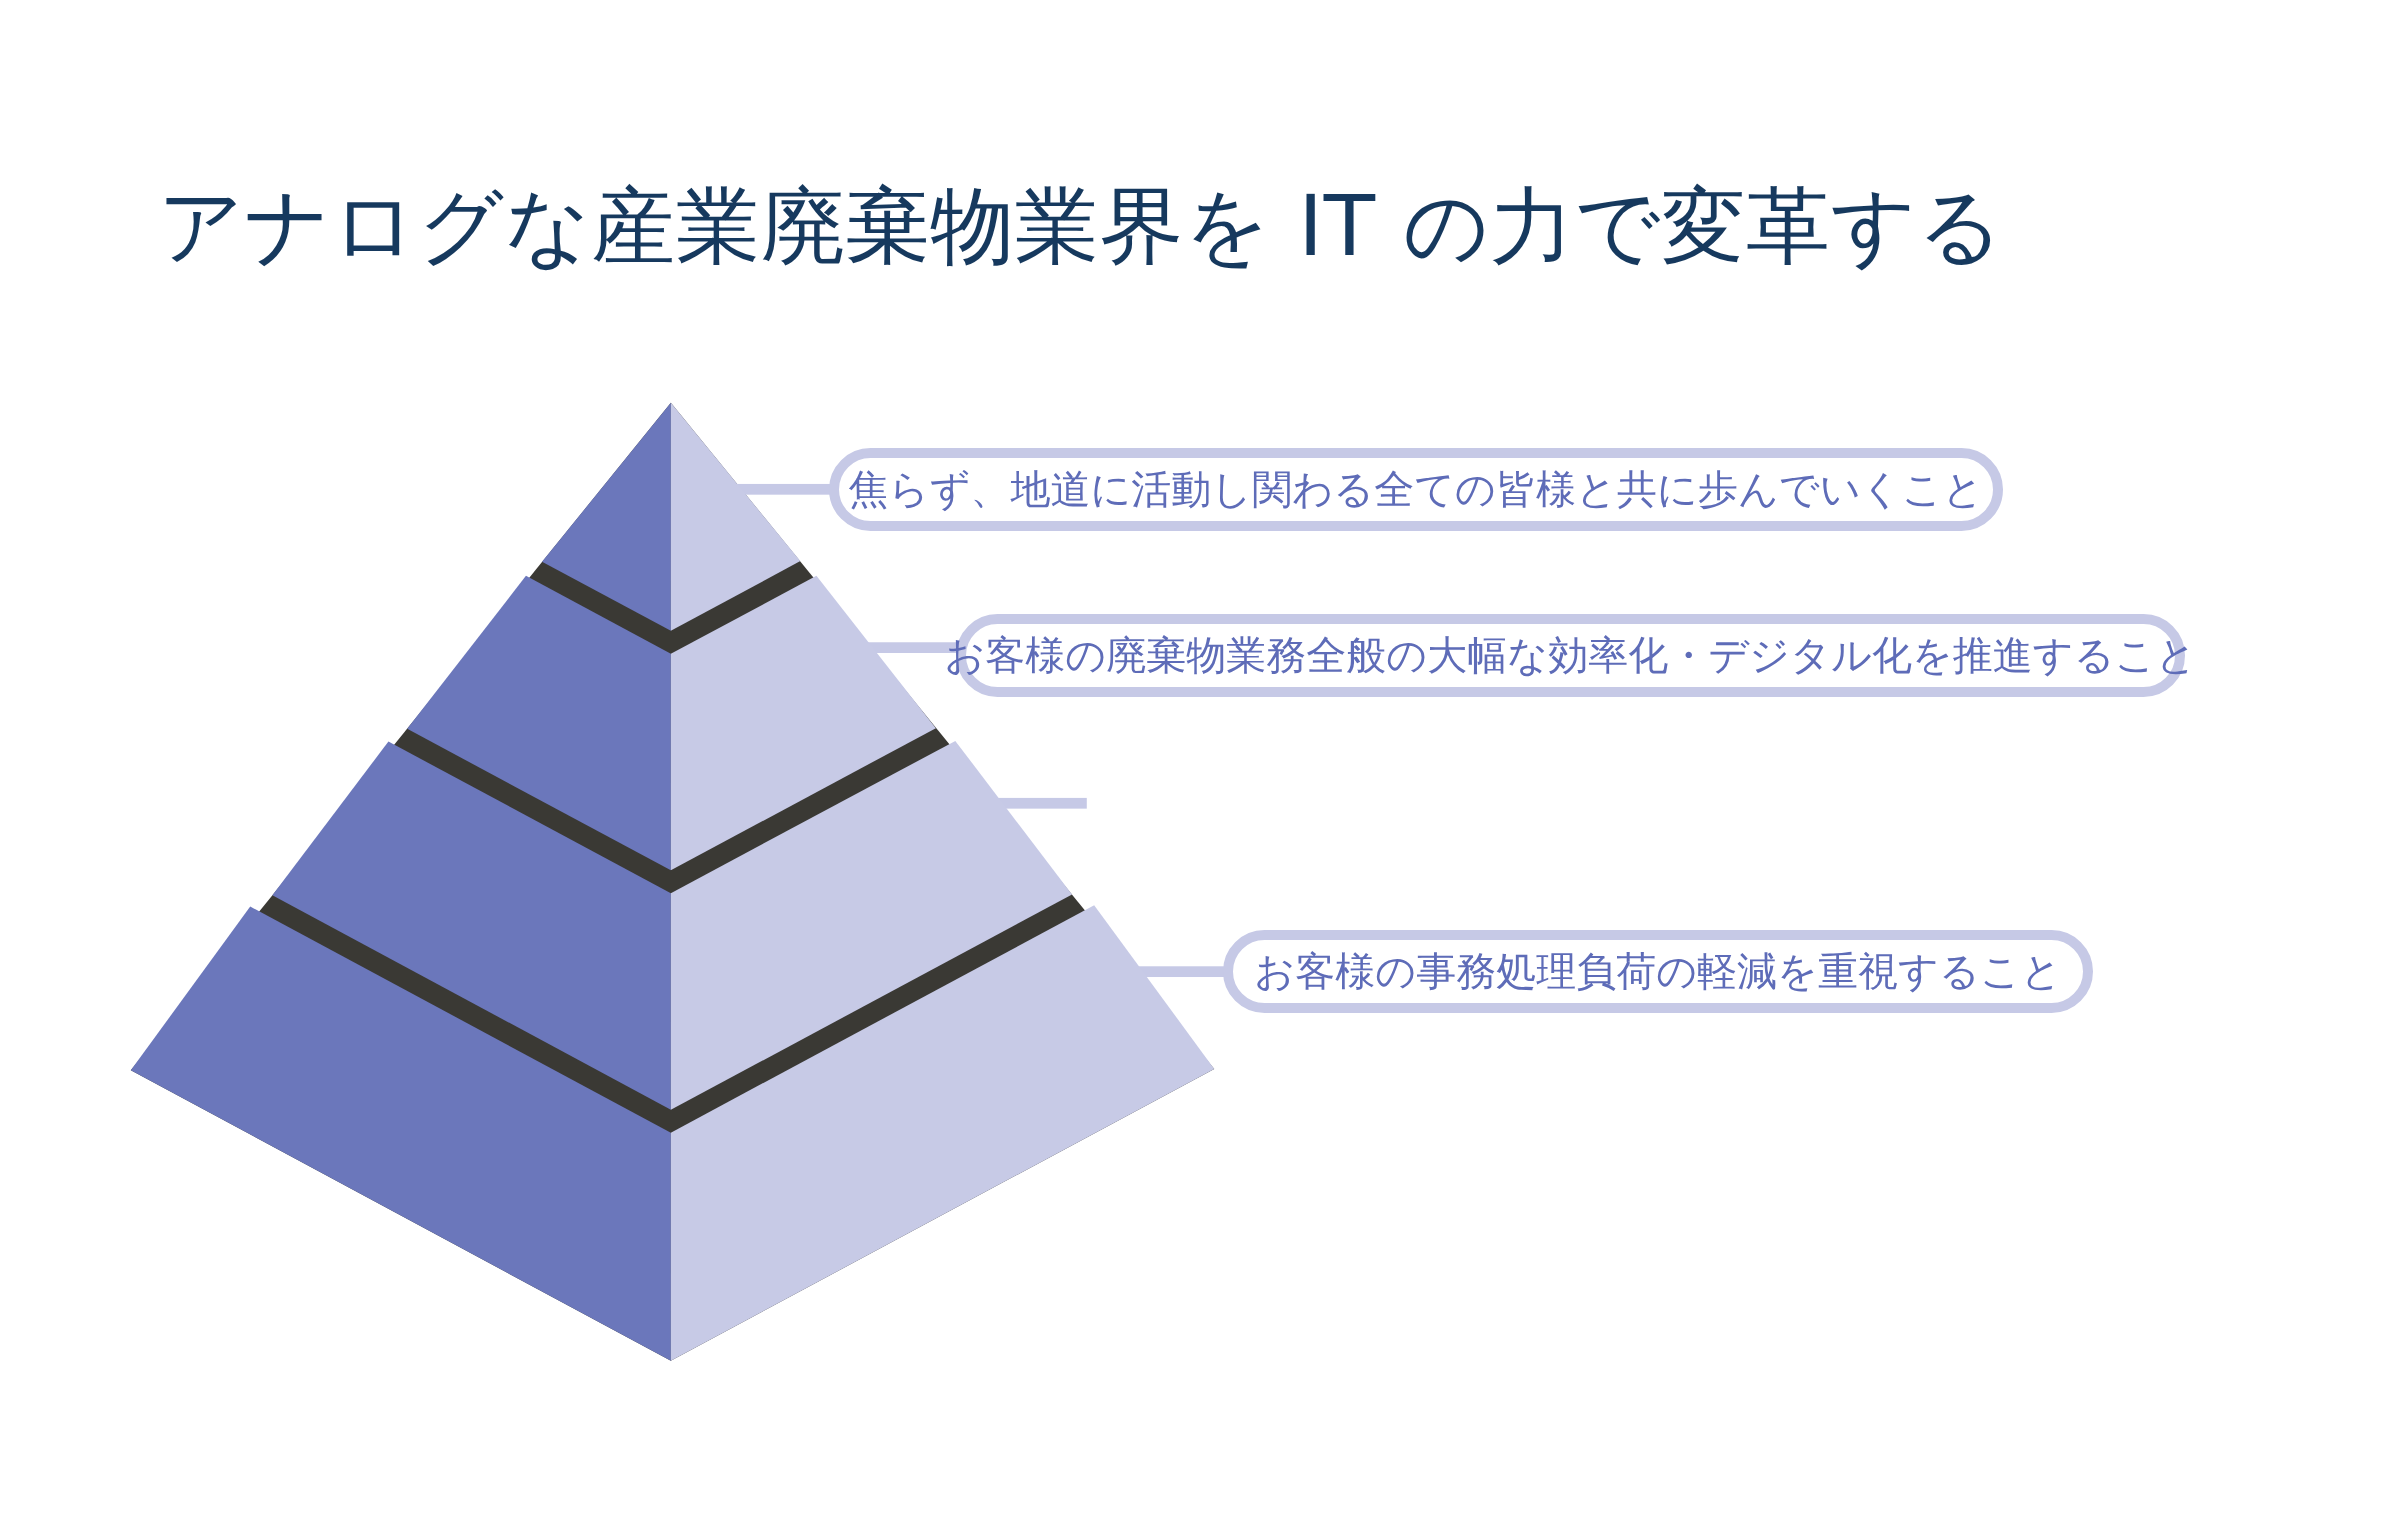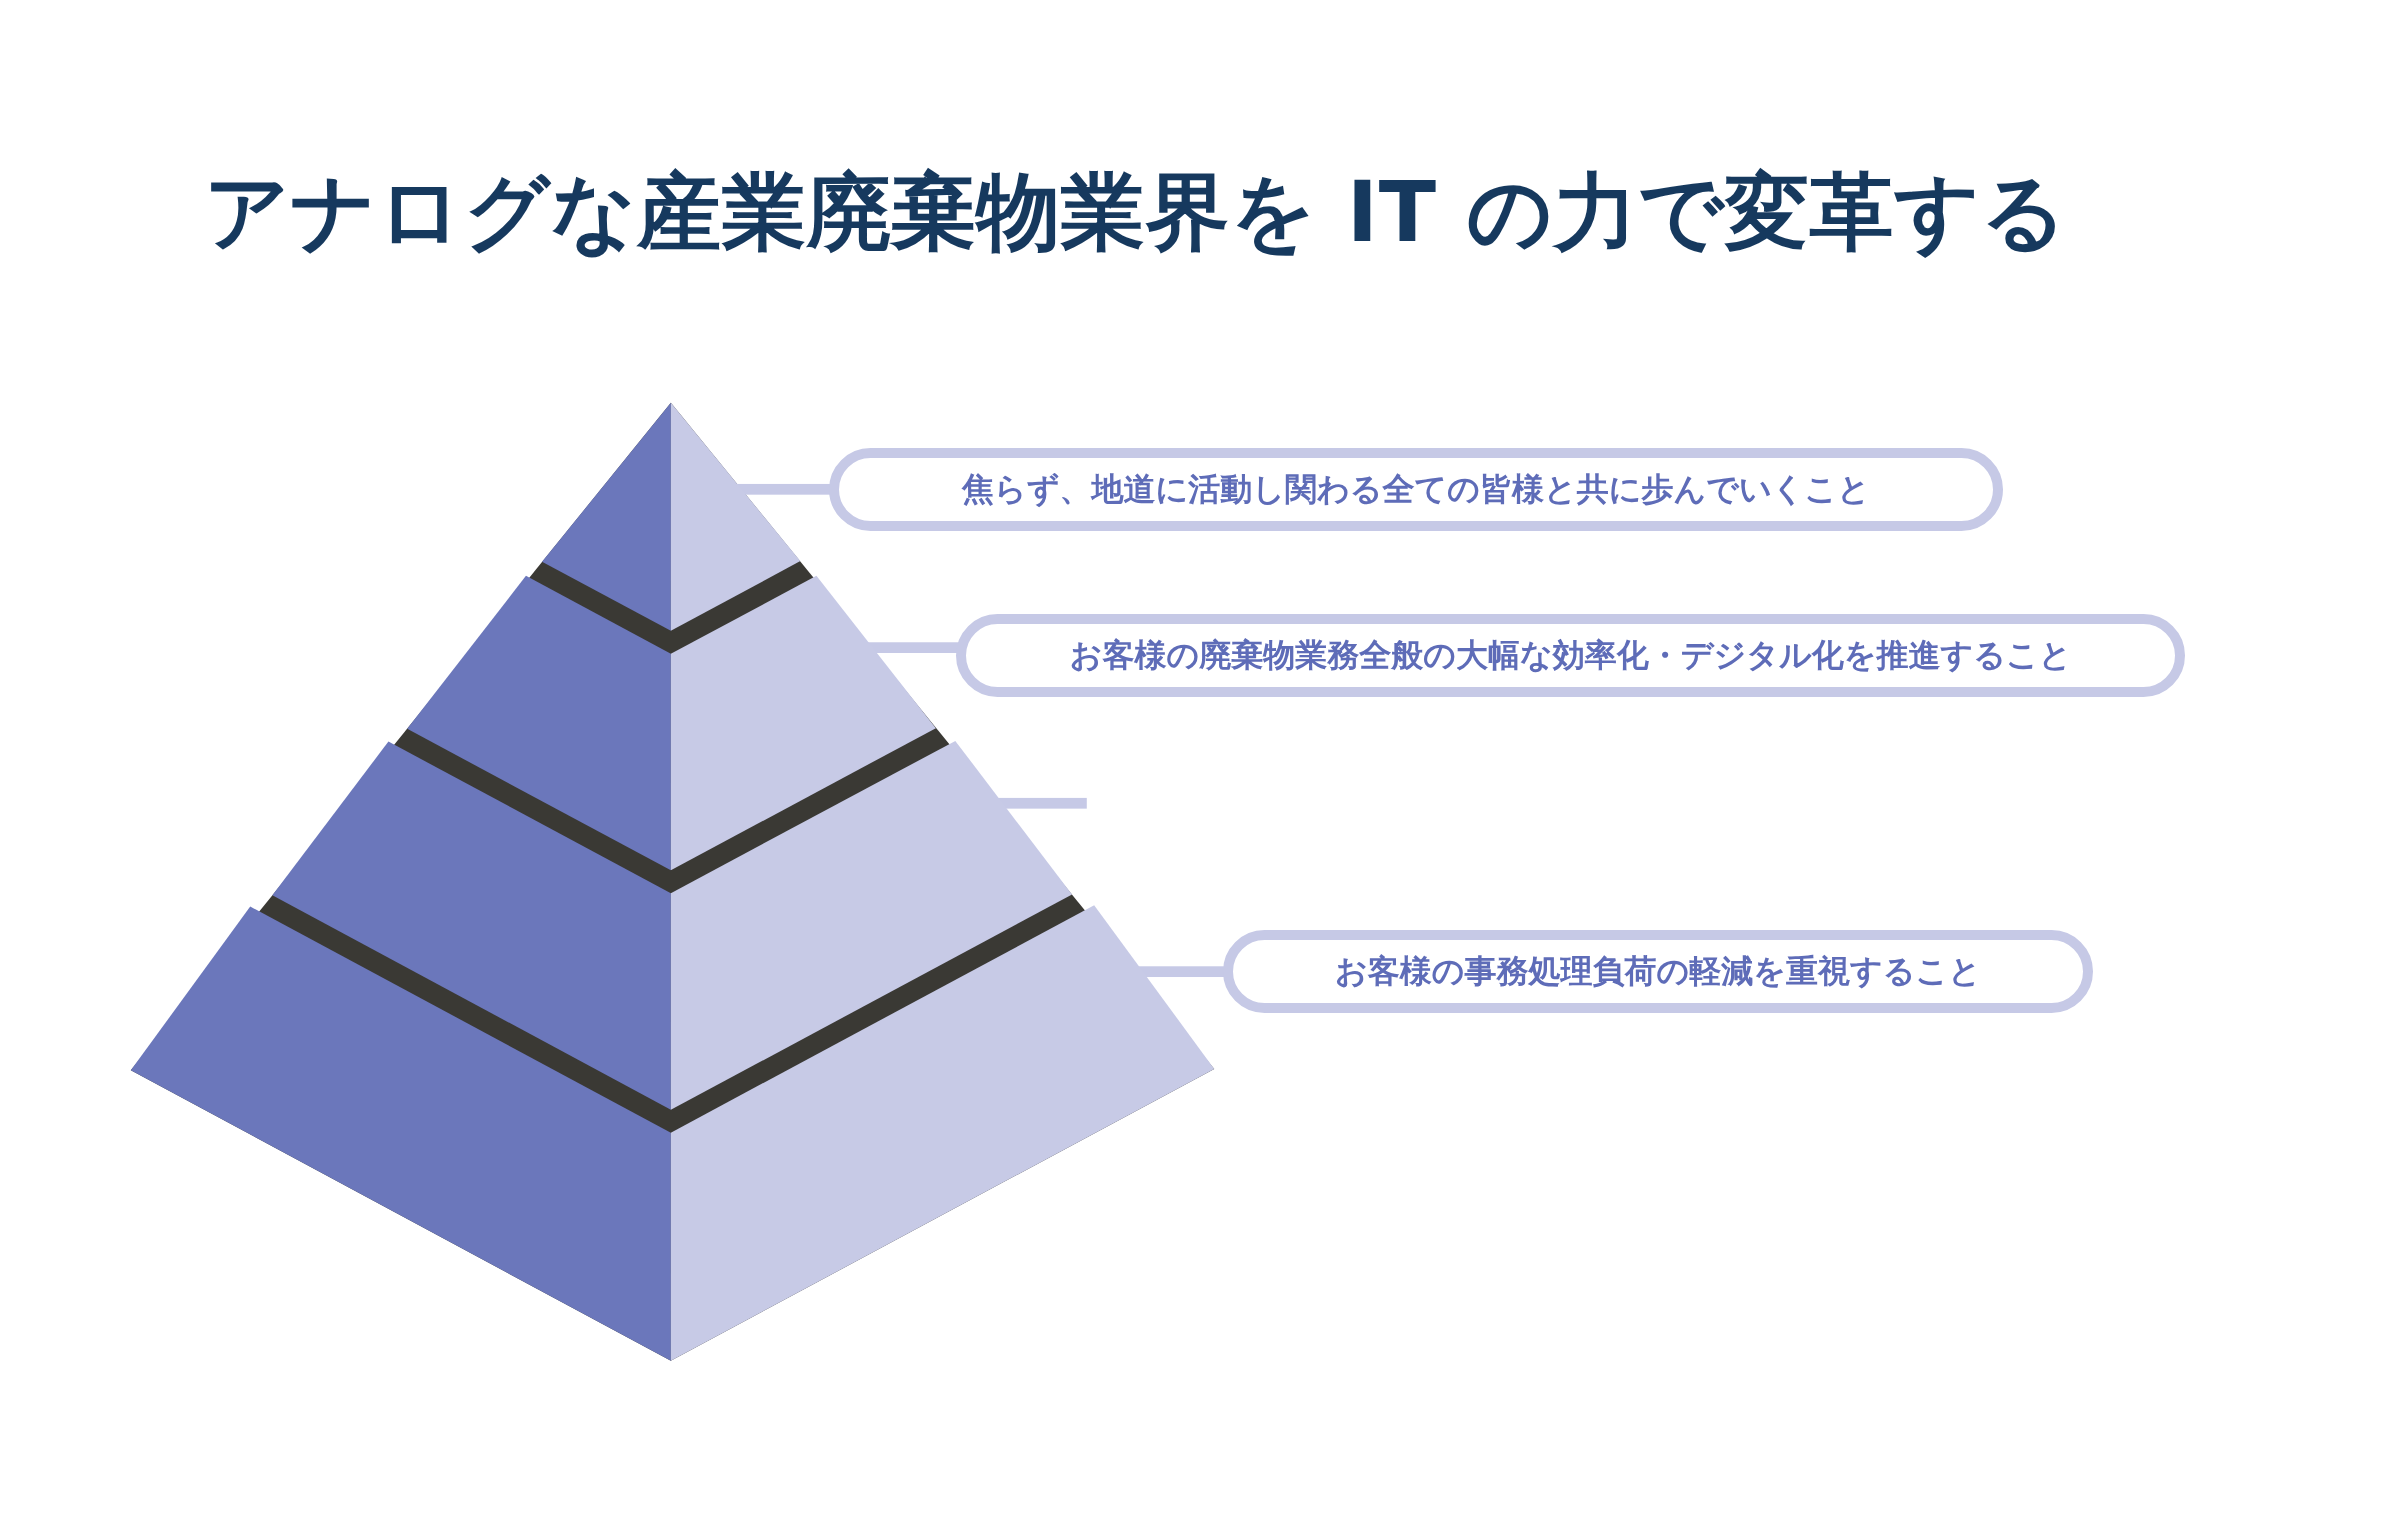--- a/index.html
+++ b/index.html
@@ -15,38 +15,38 @@
   }
   html,body{margin:0;padding:0;}
   body{
     width:2401px;height:1520px;
     background:var(--background);
     font-family:"DejaVu Sans","Liberation Sans",sans-serif;
     overflow:hidden;
   }
   .canvas{position:relative;width:2401px;height:1520px;}
   .page-title{
-    position:absolute;left:158px;top:160px;width:2080px;
-    font-size:84px;line-height:1.25;font-weight:700;
-    color:var(--title-text);letter-spacing:0.7px;white-space:nowrap;margin-left:46px;
+    position:absolute;left:158px;top:174px;width:2080px;
+    font-size:84px;line-height:1.25;font-weight:400;
+    color:var(--title-text);letter-spacing:0.7px;white-space:nowrap;
   }
   .diagram-svg{position:absolute;left:0;top:0;width:2401px;height:1520px;}
   .core{fill:var(--pyramid-separator);}
   .face-left{fill:var(--pyramid-left-face);}
   .face-right{fill:var(--pyramid-right-face);}
   .connector{fill:var(--connector);}
   .callout{
     position:absolute;box-sizing:border-box;height:83px;
     background:var(--callout-fill);
     border:10.7px solid var(--callout-border);
     border-radius:670px;
     display:flex;align-items:center;justify-content:center;
   }
   .callout .label{
-    font-size:32px;font-weight:bold;color:var(--callout-text);
+    font-size:40px;font-weight:normal;color:var(--callout-text);
     white-space:nowrap;letter-spacing:0;
   }
   .callout-1{left:829px;top:448px;width:1174px;}
   .callout-2{left:956px;top:606px;width:1229px;margin-top:8px;}
   .callout-3{left:1076px;top:762px;width:721px;}
   .callout-4{left:1223px;top:930px;width:870px;align-items:center;}
 </style>
 </head>
 <body>
 

